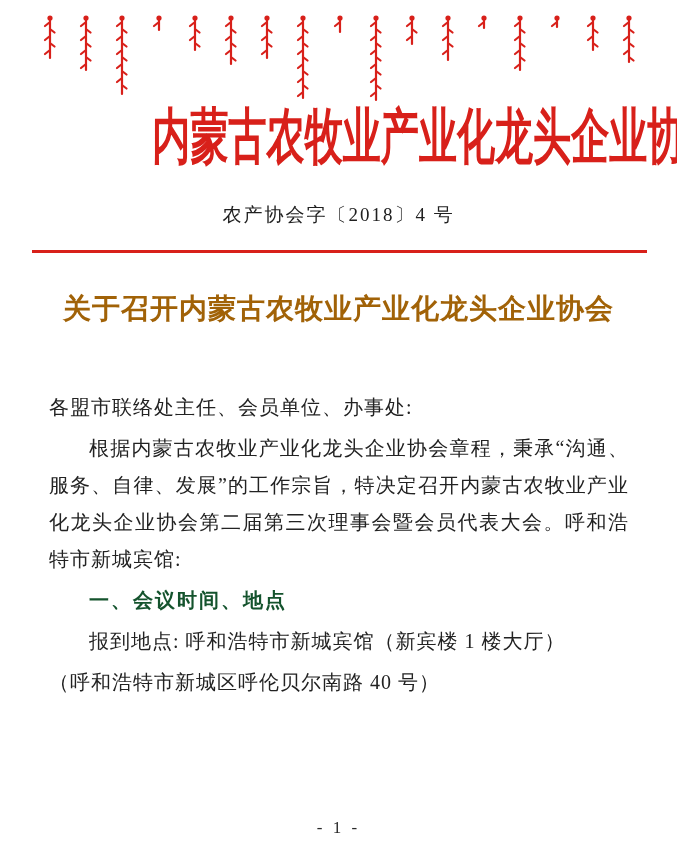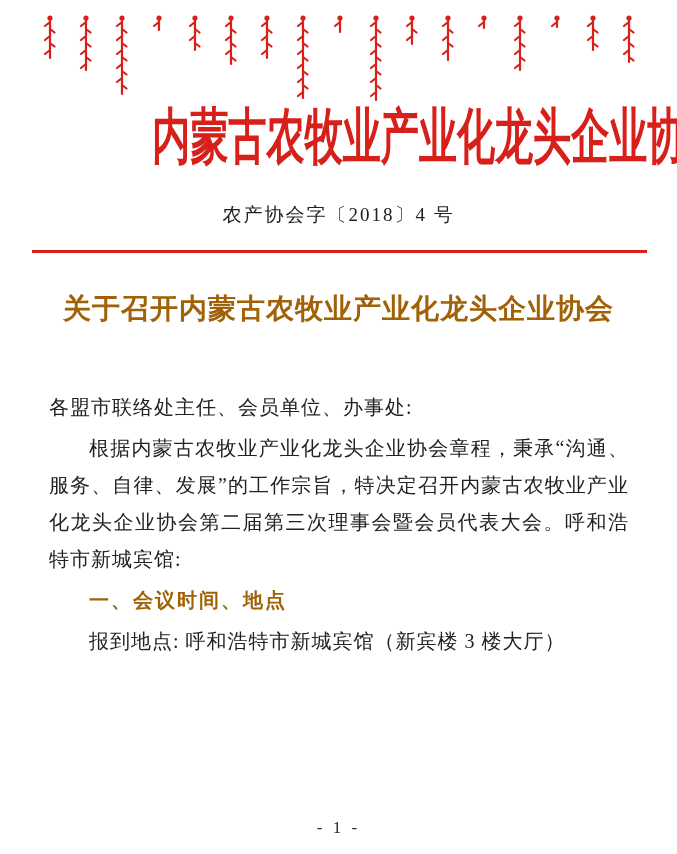--- a/index.html
+++ b/index.html
@@ -69,21 +69,21 @@
     letter-spacing: 1px;
     text-align: justify;
     color: #222;
   }
   .body-text p { margin: 4px; }
   .indent { text-indent: 2em; }
   .section-heading {
     font-family: "Liberation Sans", "DejaVu Sans", sans-serif;
     font-weight: 700;
     letter-spacing: 2px;
-    color: #a16207;
+    color: #14532d;
   }
   .page-footer {
     position: absolute;
     bottom: 16px;
     left: 0;
     right: 0;
     text-align: center;
     font-size: 17px;
     letter-spacing: 3px;
     color: #2a2a2a;
@@ -171,18 +171,19 @@
 
   <hr class="red-rule">
 
   <h2 class="notice-title">关于召开内蒙古农牧业产业化龙头企业协会</h2>
 
 
   <div class="body-text">
     <p>各盟市联络处主任、会员单位、办事处:</p>
     <p class="indent">根据内蒙古农牧业产业化龙头企业协会章程，秉承“沟通、服务、自律、发展”的工作宗旨，特决定召开内蒙古农牧业产业化龙头企业协会第二届第三次理事会暨会员代表大会。呼和浩特市新城宾馆:</p>
     <p class="indent section-heading">一、会议时间、地点</p>
-    <p class="indent">报到地点: 呼和浩特市新城宾馆（新宾楼 3 楼大厅）</p>
+    <p class="indent">报到地点: 呼和浩特市新城宾馆（新宾楼 1 楼大厅）</p>
+    <p>（呼和浩特市新城区呼伦贝尔南路 40 号）</p>
   </div>
 
   <div class="page-footer">- 1 -</div>
 
 </div>
 
 </body></html>

